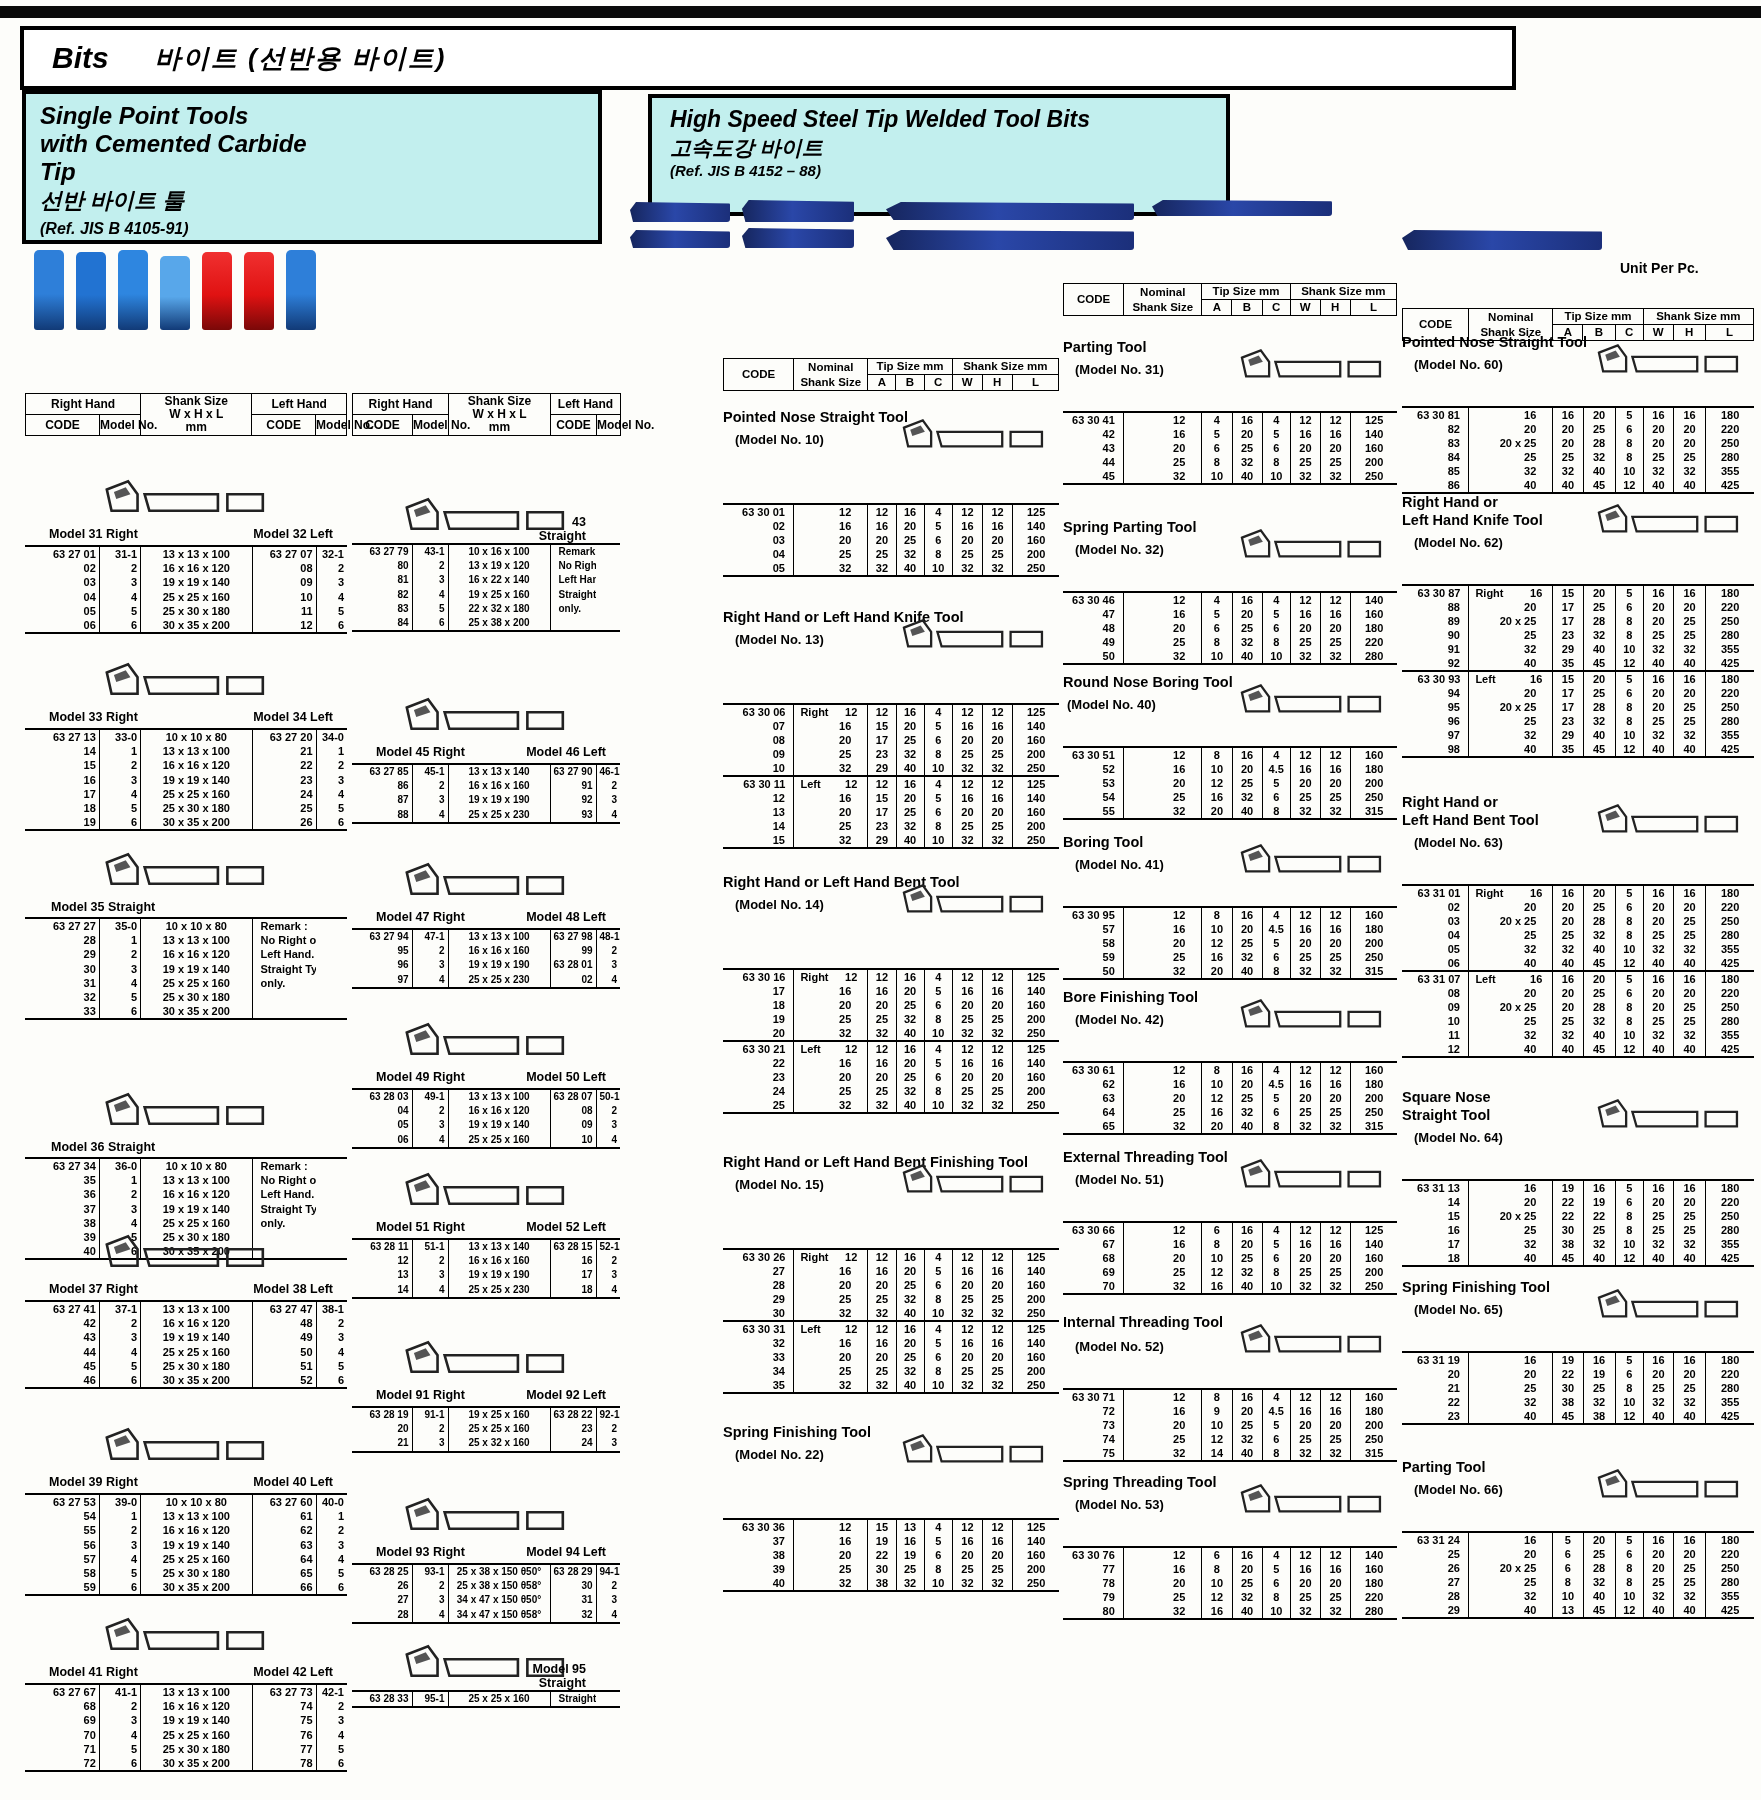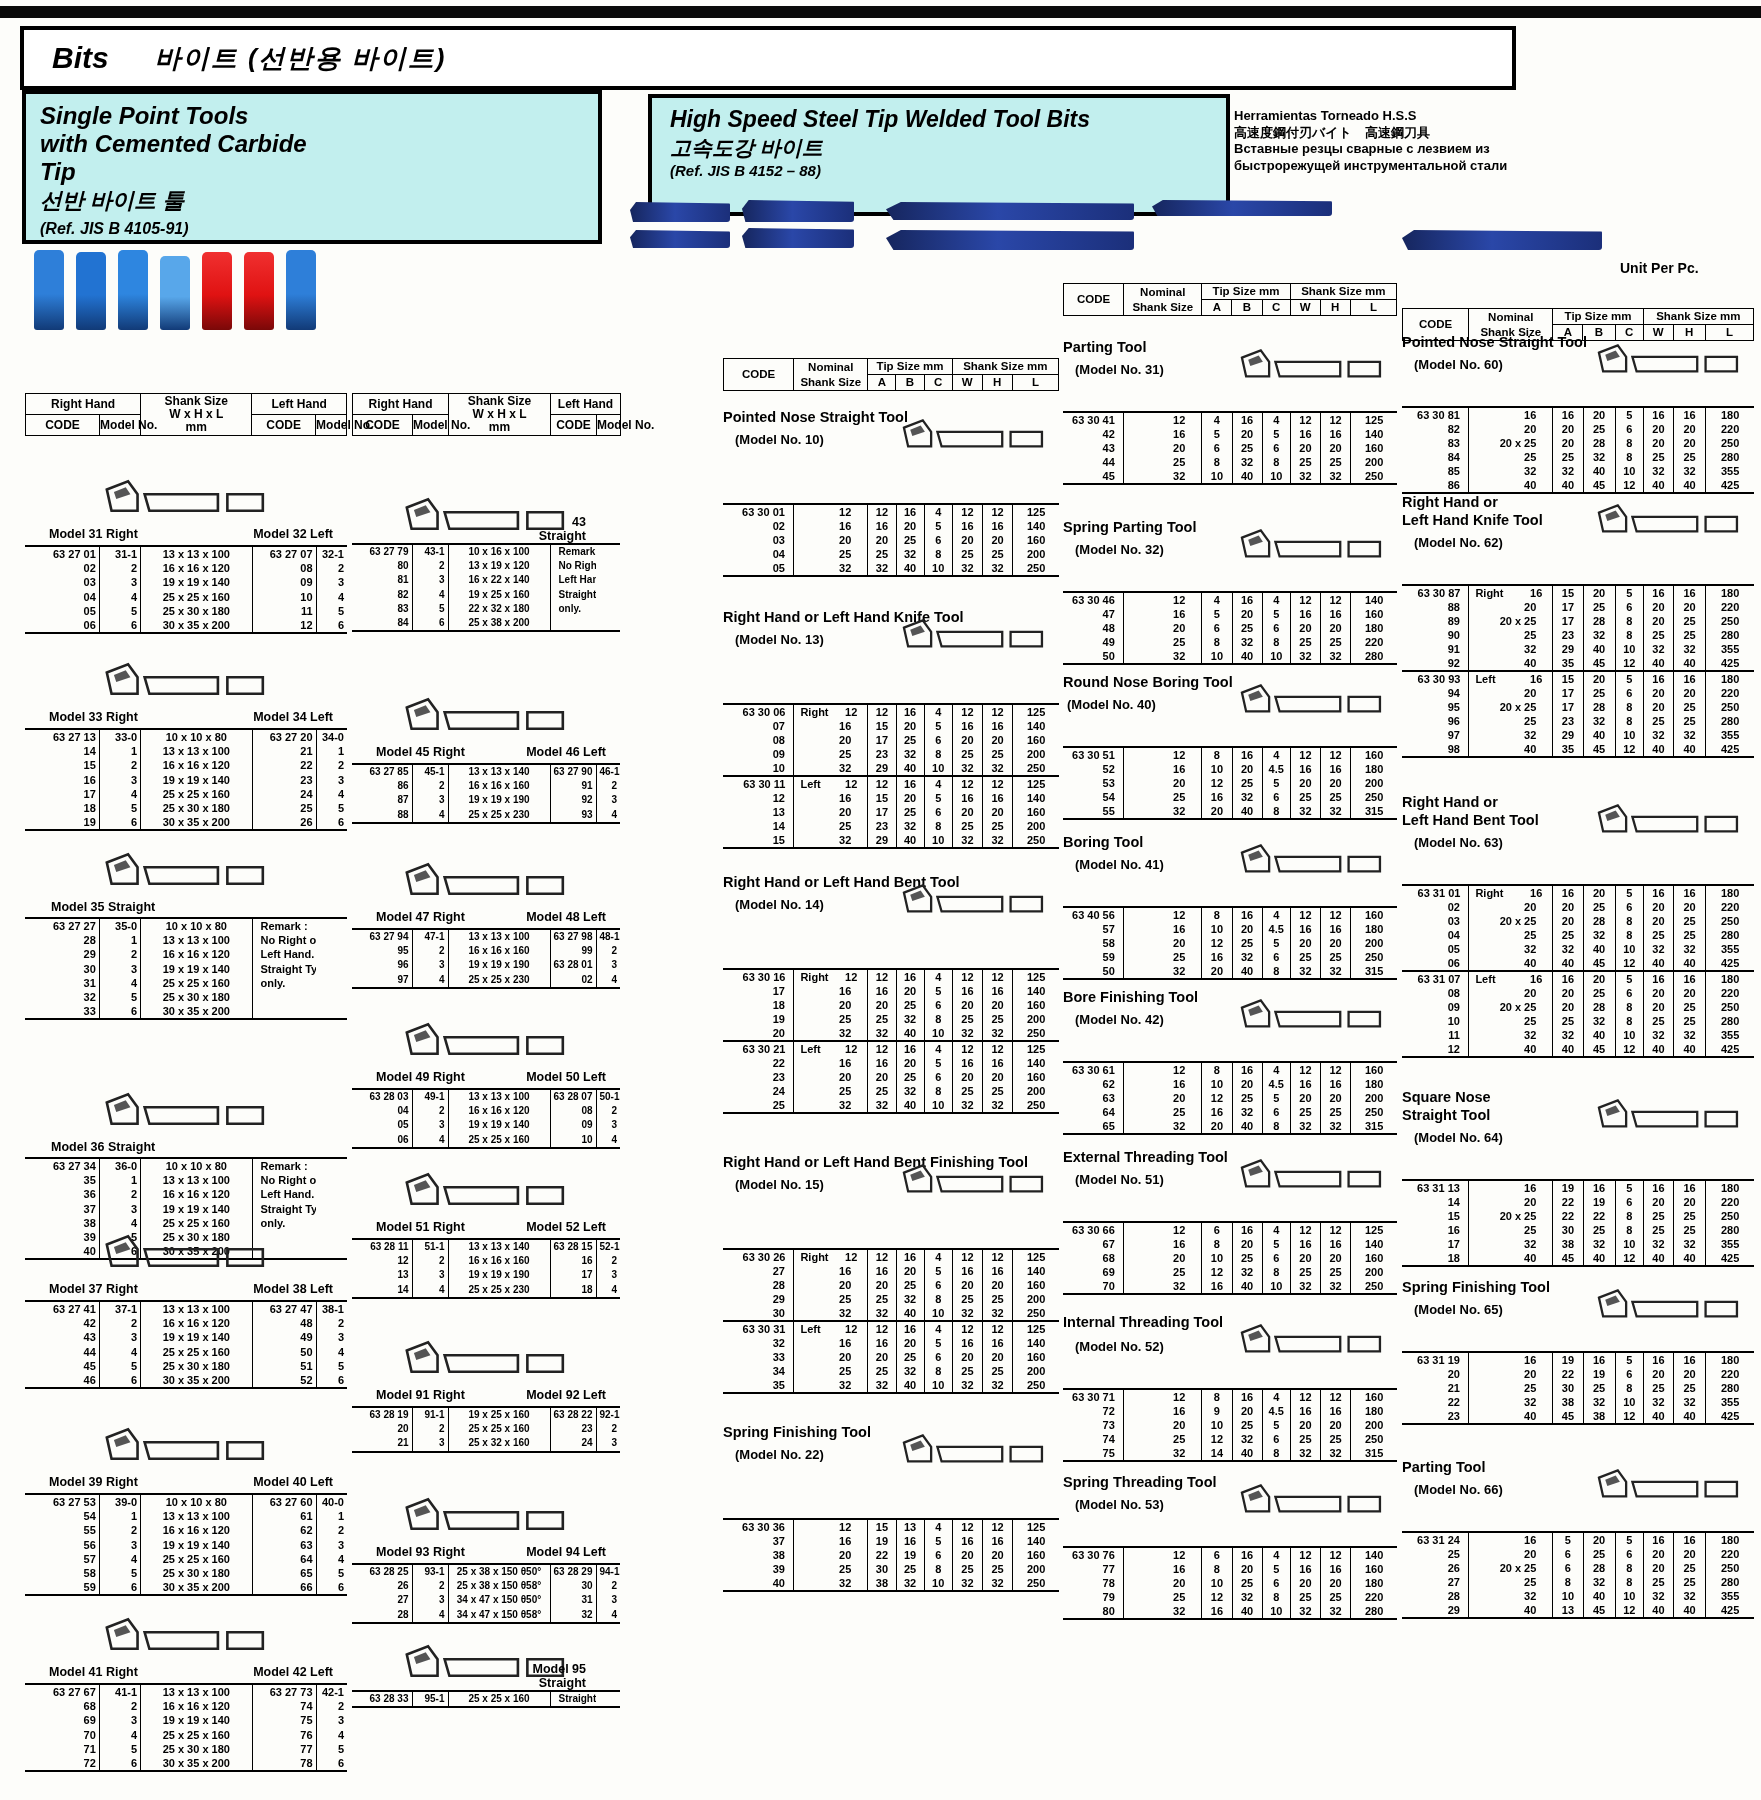--- a/index.html
+++ b/index.html
@@ -75,26 +75,20 @@
       <div class="t3">선반 바이트 툴</div>
       <div class="ref">(Ref. JIS B 4105-91)</div>
     </div>
   </div>
 
   <div class="cyan-box" id="rightBox">
     <div class="t1">High Speed Steel Tip Welded Tool Bits</div>
     <div class="t2">고속도강 바이트</div>
     <div class="ref">(Ref. JIS B 4152 – 88)</div>
   </div>
-  <div class="side-lines" id="rightSide">
-      <div>Herramientas Torneado H.S.S</div>
-      <div>高速度鋼付刃バイト　高速鋼刀具</div>
-      <div>Вставные резцы сварные с лезвием из</div>
-      <div>быстрорежущей инструментальной стали</div>
-    </div>
 
   <div class="unit-note">Unit Per Pc.</div>
 
   <div id="photoLeft">
       <div class="vbit" style="left: 34px; top: 250px; width: 30px; height: 80px; background: linear-gradient(rgb(46, 127, 217) 0%, rgb(46, 127, 217) 55%, rgb(17, 58, 119) 100%);"></div>
       <div class="vbit" style="left: 76px; top: 252px; width: 30px; height: 78px; background: linear-gradient(rgb(34, 115, 210) 0%, rgb(34, 115, 210) 55%, rgb(17, 58, 119) 100%);"></div>
       <div class="vbit" style="left: 118px; top: 250px; width: 30px; height: 80px; background: linear-gradient(rgb(46, 134, 224) 0%, rgb(46, 134, 224) 55%, rgb(17, 58, 119) 100%);"></div>
       <div class="vbit" style="left: 160px; top: 256px; width: 30px; height: 74px; background: linear-gradient(rgb(88, 167, 234) 0%, rgb(88, 167, 234) 55%, rgb(17, 58, 119) 100%);"></div>
       <div class="vbit" style="left: 202px; top: 252px; width: 30px; height: 78px; background: linear-gradient(rgb(240, 48, 48) 0%, rgb(224, 18, 18) 55%, rgb(122, 8, 8) 100%);"></div>
       <div class="vbit" style="left: 244px; top: 252px; width: 30px; height: 78px; background: linear-gradient(rgb(240, 48, 48) 0%, rgb(224, 18, 18) 55%, rgb(122, 8, 8) 100%);"></div>
@@ -1988,21 +1982,21 @@
             <col style="width: 78px;">
             <col style="width: 30px;">
             <col style="width: 30px;">
             <col style="width: 28px;">
             <col style="width: 30px;">
             <col style="width: 30px;">
             <col style="width: 46px;">
           </colgroup>
           <tbody>
             <tr>
-              <td class="tdr" style="padding-right: 8px;">63 40 56</td>
+              <td class="tdr" style="padding-right: 8px;">63 30 95</td>
               <td class="bL tdr" style="padding-right: 16px;">12</td>
               <td class="bL tdc">8</td>
               <td class="bL tdc">16</td>
               <td class="bL tdc">4</td>
               <td class="bL tdc">12</td>
               <td class="bL tdc">12</td>
               <td class="bL tdc">160</td>
             </tr>
             <tr>
               <td class="tdr" style="padding-right: 8px;">57</td>

